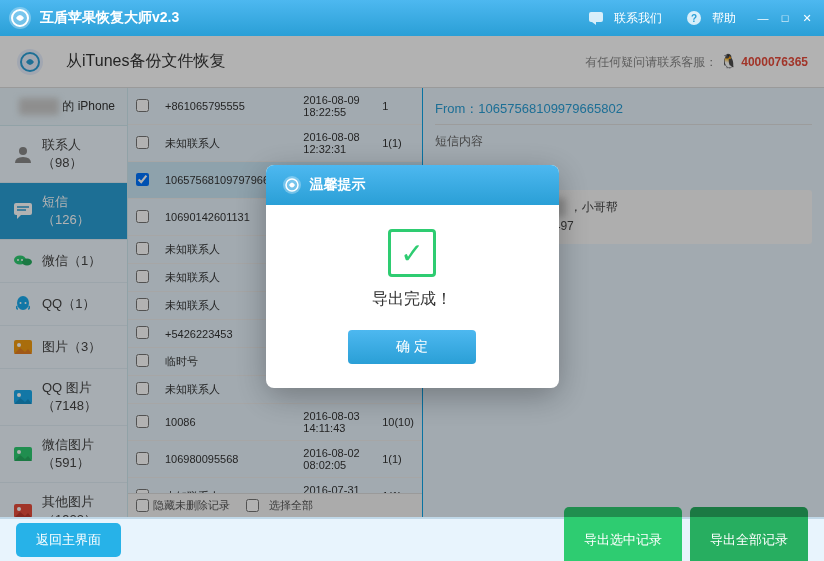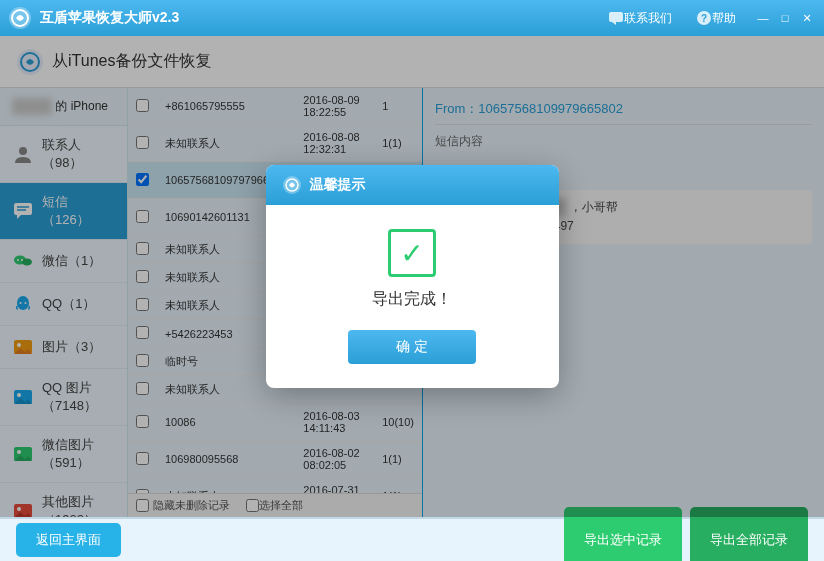--- a/index.html
+++ b/index.html
@@ -41,21 +41,21 @@
       align-items: center;
       gap: 12px;
     }
     .title-btn-group {
       display: flex;
       gap: 4px;
     }
     .title-action {
       display: flex;
       align-items: center;
-      gap: 0;
+      gap: 10px;
       color: white;
       font-size: 12px;
       cursor: pointer;
       padding: 2px 6px;
       border-radius: 3px;
     }
     .win-btn {
       width: 18px;
       height: 18px;
       display: flex;
@@ -74,20 +74,21 @@
       display: flex;
       align-items: center;
       justify-content: space-between;
       padding: 0 16px;
       border-bottom: 1px solid #ddd;
     }
     .sub-title {
       font-size: 16px;
       color: #333;
       font-weight: normal;
+      margin-left: 14px;
     }
     .support-text {
       color: #888;
       font-size: 12px;
     }
 
     
     .main-layout {
       display: flex;
       height: calc(561px - 36px - 52px - 44px);
@@ -119,20 +120,21 @@
       width: 22px;
       height: 22px;
       flex-shrink: 0;
     }
     .sidebar-item-device {
       background: #e8f4fb;
       padding: 10px 12px;
       color: #333;
       font-size: 12px;
       border-bottom: 1px solid #d0e8f0;
+      text-align: right;
     }
     .data-table {
       width: 100%;
       border-collapse: collapse;
     }
     .data-table td {
       padding: 6px 8px;
       border-bottom: 1px solid #eee;
       font-size: 11px;
       color: #333;
@@ -360,20 +362,25 @@
 
 <div class="sub-header">
   <div style="display:flex;align-items:center;">
     <svg width="28" height="28" viewBox="0 0 28 28" style="margin-right:8px;">
       <circle cx="14" cy="14" r="13" fill="#e8f0fe"></circle>
       <circle cx="14" cy="14" r="9" fill="none" stroke="#2a9fd6" stroke-width="2"></circle>
       <path d="M10 14 Q14 8 18 14 Q14 20 10 14Z" fill="#2a9fd6"></path>
     </svg>
     <span class="sub-title">从iTunes备份文件恢复</span>
   </div>
+  <div>
+    <span class="support-text">有任何疑问请联系客服：</span>
+    <span style="color:#1aabee;font-size:14px;">🐧</span>
+    <span class="support-text" style="color:#e74c3c;font-weight:bold;">4000076365</span>
+  </div>
 </div>
 
 <div class="main-layout">
 
   <div class="sidebar">
     <div class="sidebar-item-device">
       <span class="blurred-inline">名字</span>
       <span>的 iPhone</span>
     </div>
 
@@ -539,21 +546,21 @@
             </tr>
 
           </tbody>
         </table>
       </div>
       <div class="table-footer">
         <label style="display:flex;align-items:center;gap:4px;">
           <input type="checkbox" style="">
           <span>隐藏未删除记录</span>
         </label>
-        <label style="display:flex;align-items:center;gap:0;">
+        <label style="display:flex;align-items:center;gap:10px;">
           <input type="checkbox" style="">
           <span>选择全部</span>
         </label>
       </div>
     </div>
 
     <div class="detail-panel">
       <div class="detail-from">From：10657568109979665802</div>
       <div style="display:flex;gap:16px;align-items:center;margin-bottom:14px;">
         <span class="detail-section-title">短信内容</span>

